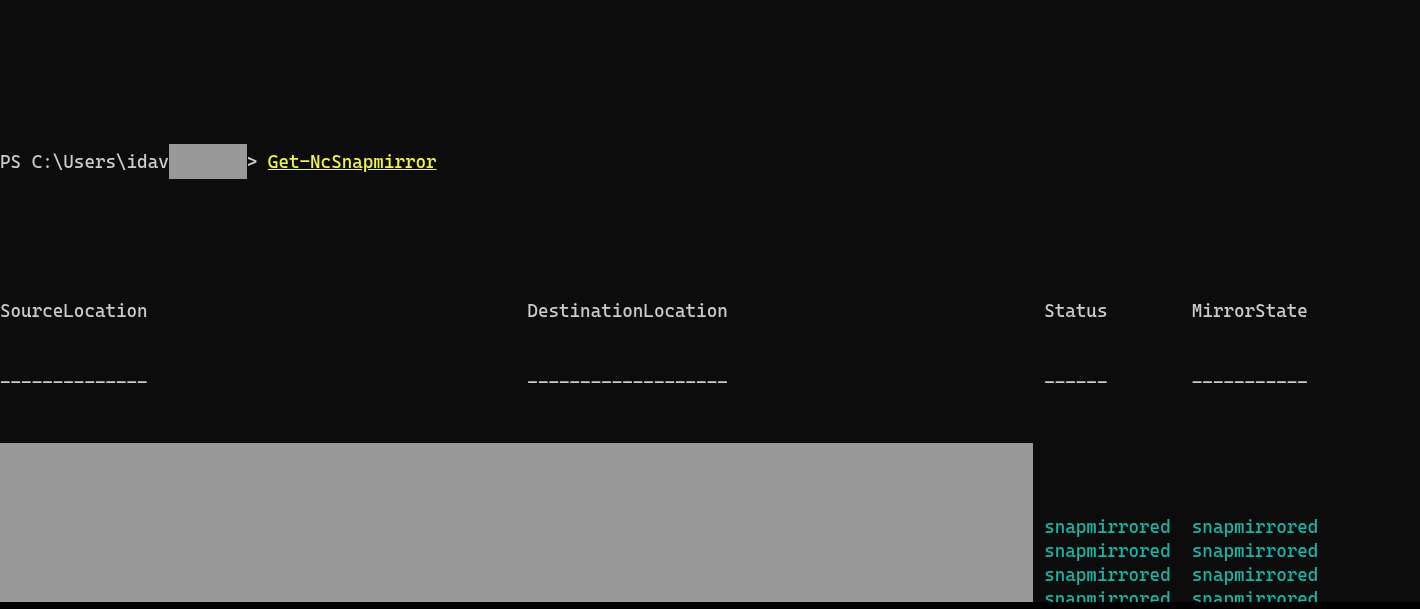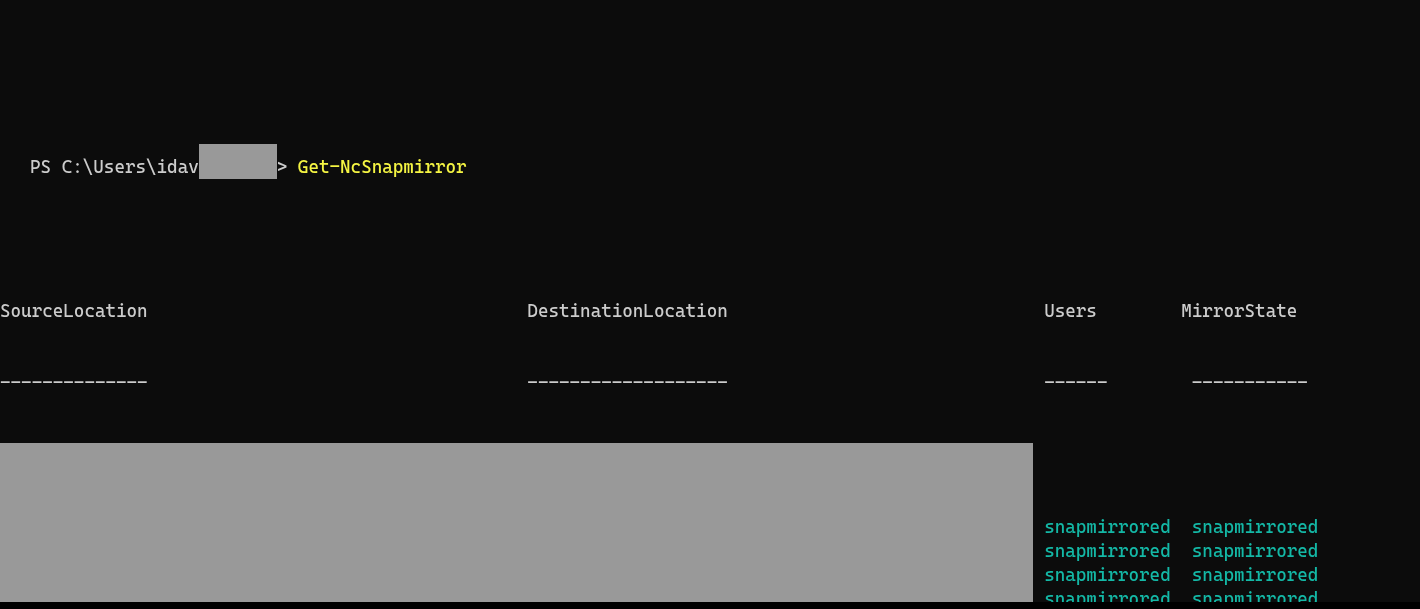--- a/index.html
+++ b/index.html
@@ -16,38 +16,38 @@
       height: 609px;
       overflow: hidden;
       line-height: 24px;
       white-space: pre;
     }
     .terminal {
       padding: 0;
     }
     .prompt-line {
       display: flex;
-      align-items: flex-end;
-      margin-left: 30px;
+      align-items: center;
     }
     .prompt-prefix {
       color: #cccccc;
     }
     .redacted-block {
       background: #999999;
       display: inline-block;
       width: 78px;
       height: 35px;
       vertical-align: top;
     }
     .prompt-suffix {
       color: #cccccc;
     }
     .command {
       color: #f5f543;
+      text-decoration: underline;
     }
     .spacer {
       height: 24px;
     }
     .header-row {
       color: #cccccc;
     }
     .underline-row {
       color: #cccccc;
     }
@@ -78,21 +78,21 @@
     }
   </style>
 </head>
 <body>
 
 
 
 <div class="terminal">
   <div class="prompt-line"><span class="prompt-prefix">PS C:\Users\idav</span><span class="redacted-block"></span><span class="prompt-suffix">&gt; </span><span class="command">Get-NcSnapmirror</span></div>
   <div class="spacer"></div>
-  <div class="header-row"><span id="h1">SourceLocation                                    DestinationLocation                              Users        MirrorState</span><span id="h2"></span><span id="h3"></span><span id="h4"></span></div>
+  <div class="header-row"><span id="h1">SourceLocation                                    DestinationLocation                              Status        MirrorState</span><span id="h2"></span><span id="h3"></span><span id="h4"></span></div>
   <div class="underline-row"><span id="u1">--------------                                    -------------------                              ------        -----------</span><span id="u2"></span><span id="u3"></span><span id="u4"></span></div>
   <div class="data-area">
     <div class="left-redacted"></div>
     <div class="data-rows" id="data-rows"><div class="row">                                                                                                   snapmirrored  snapmirrored</div><div class="row">                                                                                                   snapmirrored  snapmirrored</div><div class="row">                                                                                                   snapmirrored  snapmirrored</div><div class="row">                                                                                                   snapmirrored  snapmirrored</div></div>
   </div>
 </div>
 <div class="bottom-bar"></div>
 
 
 

